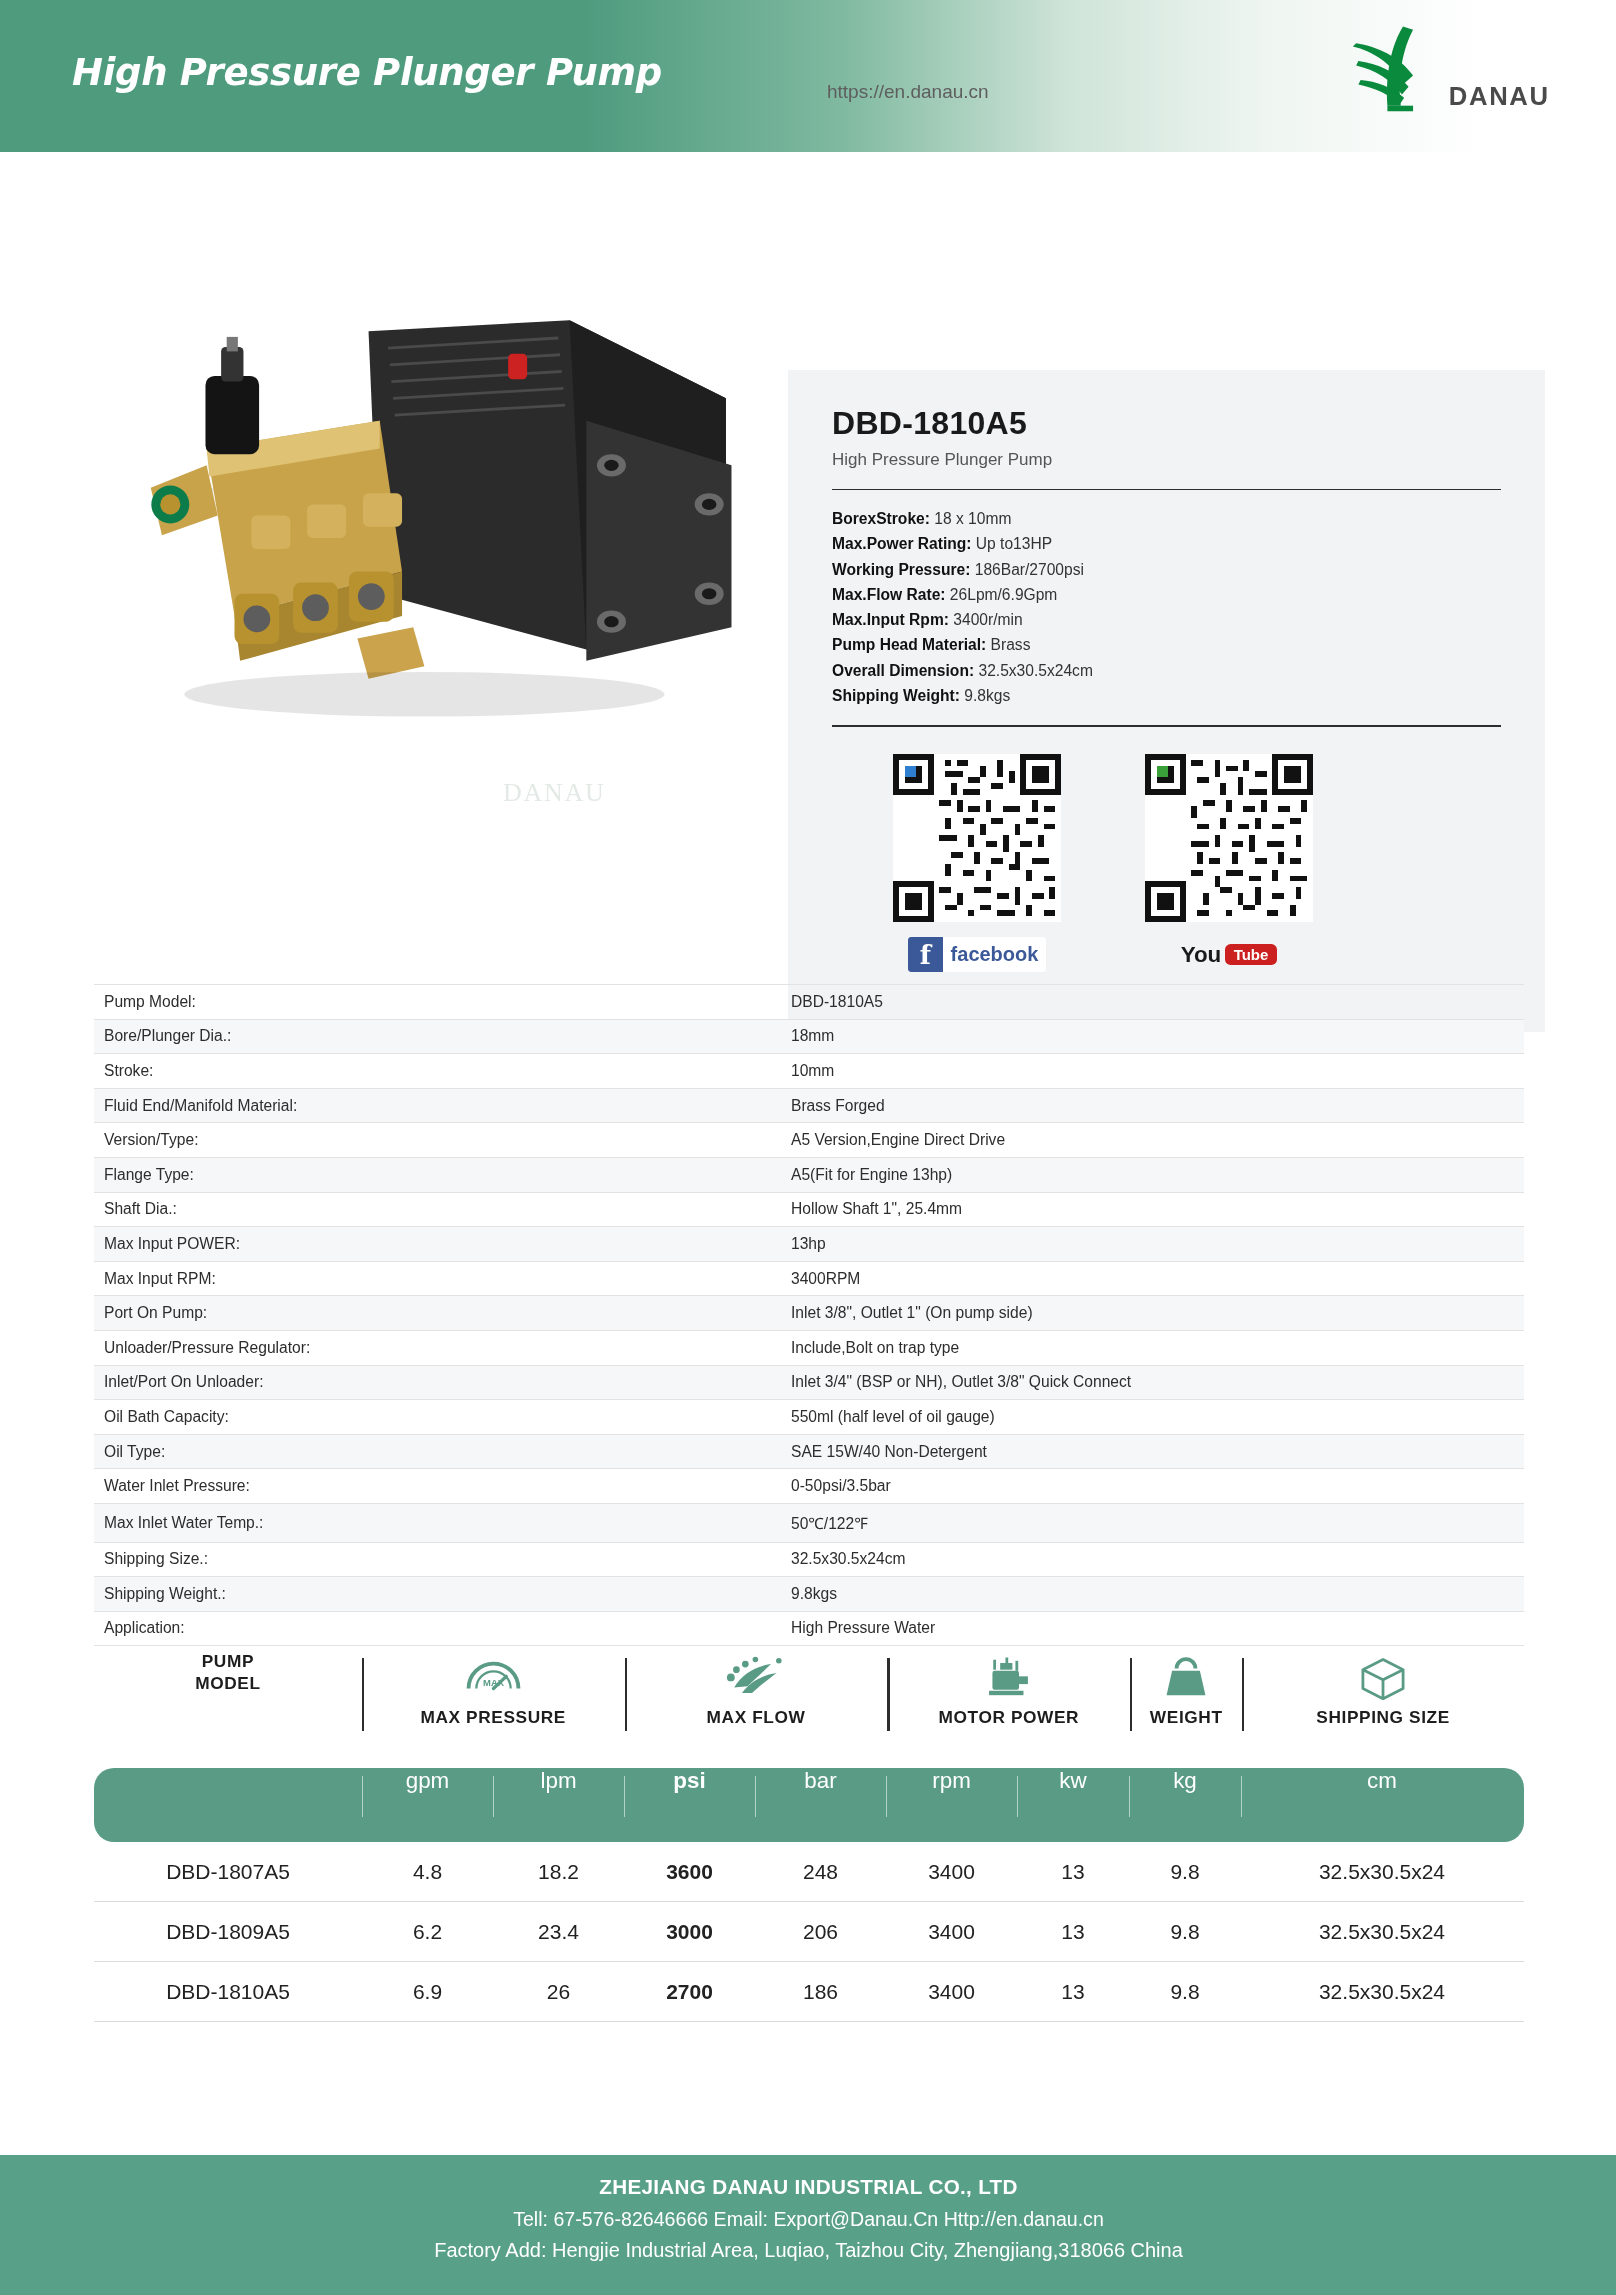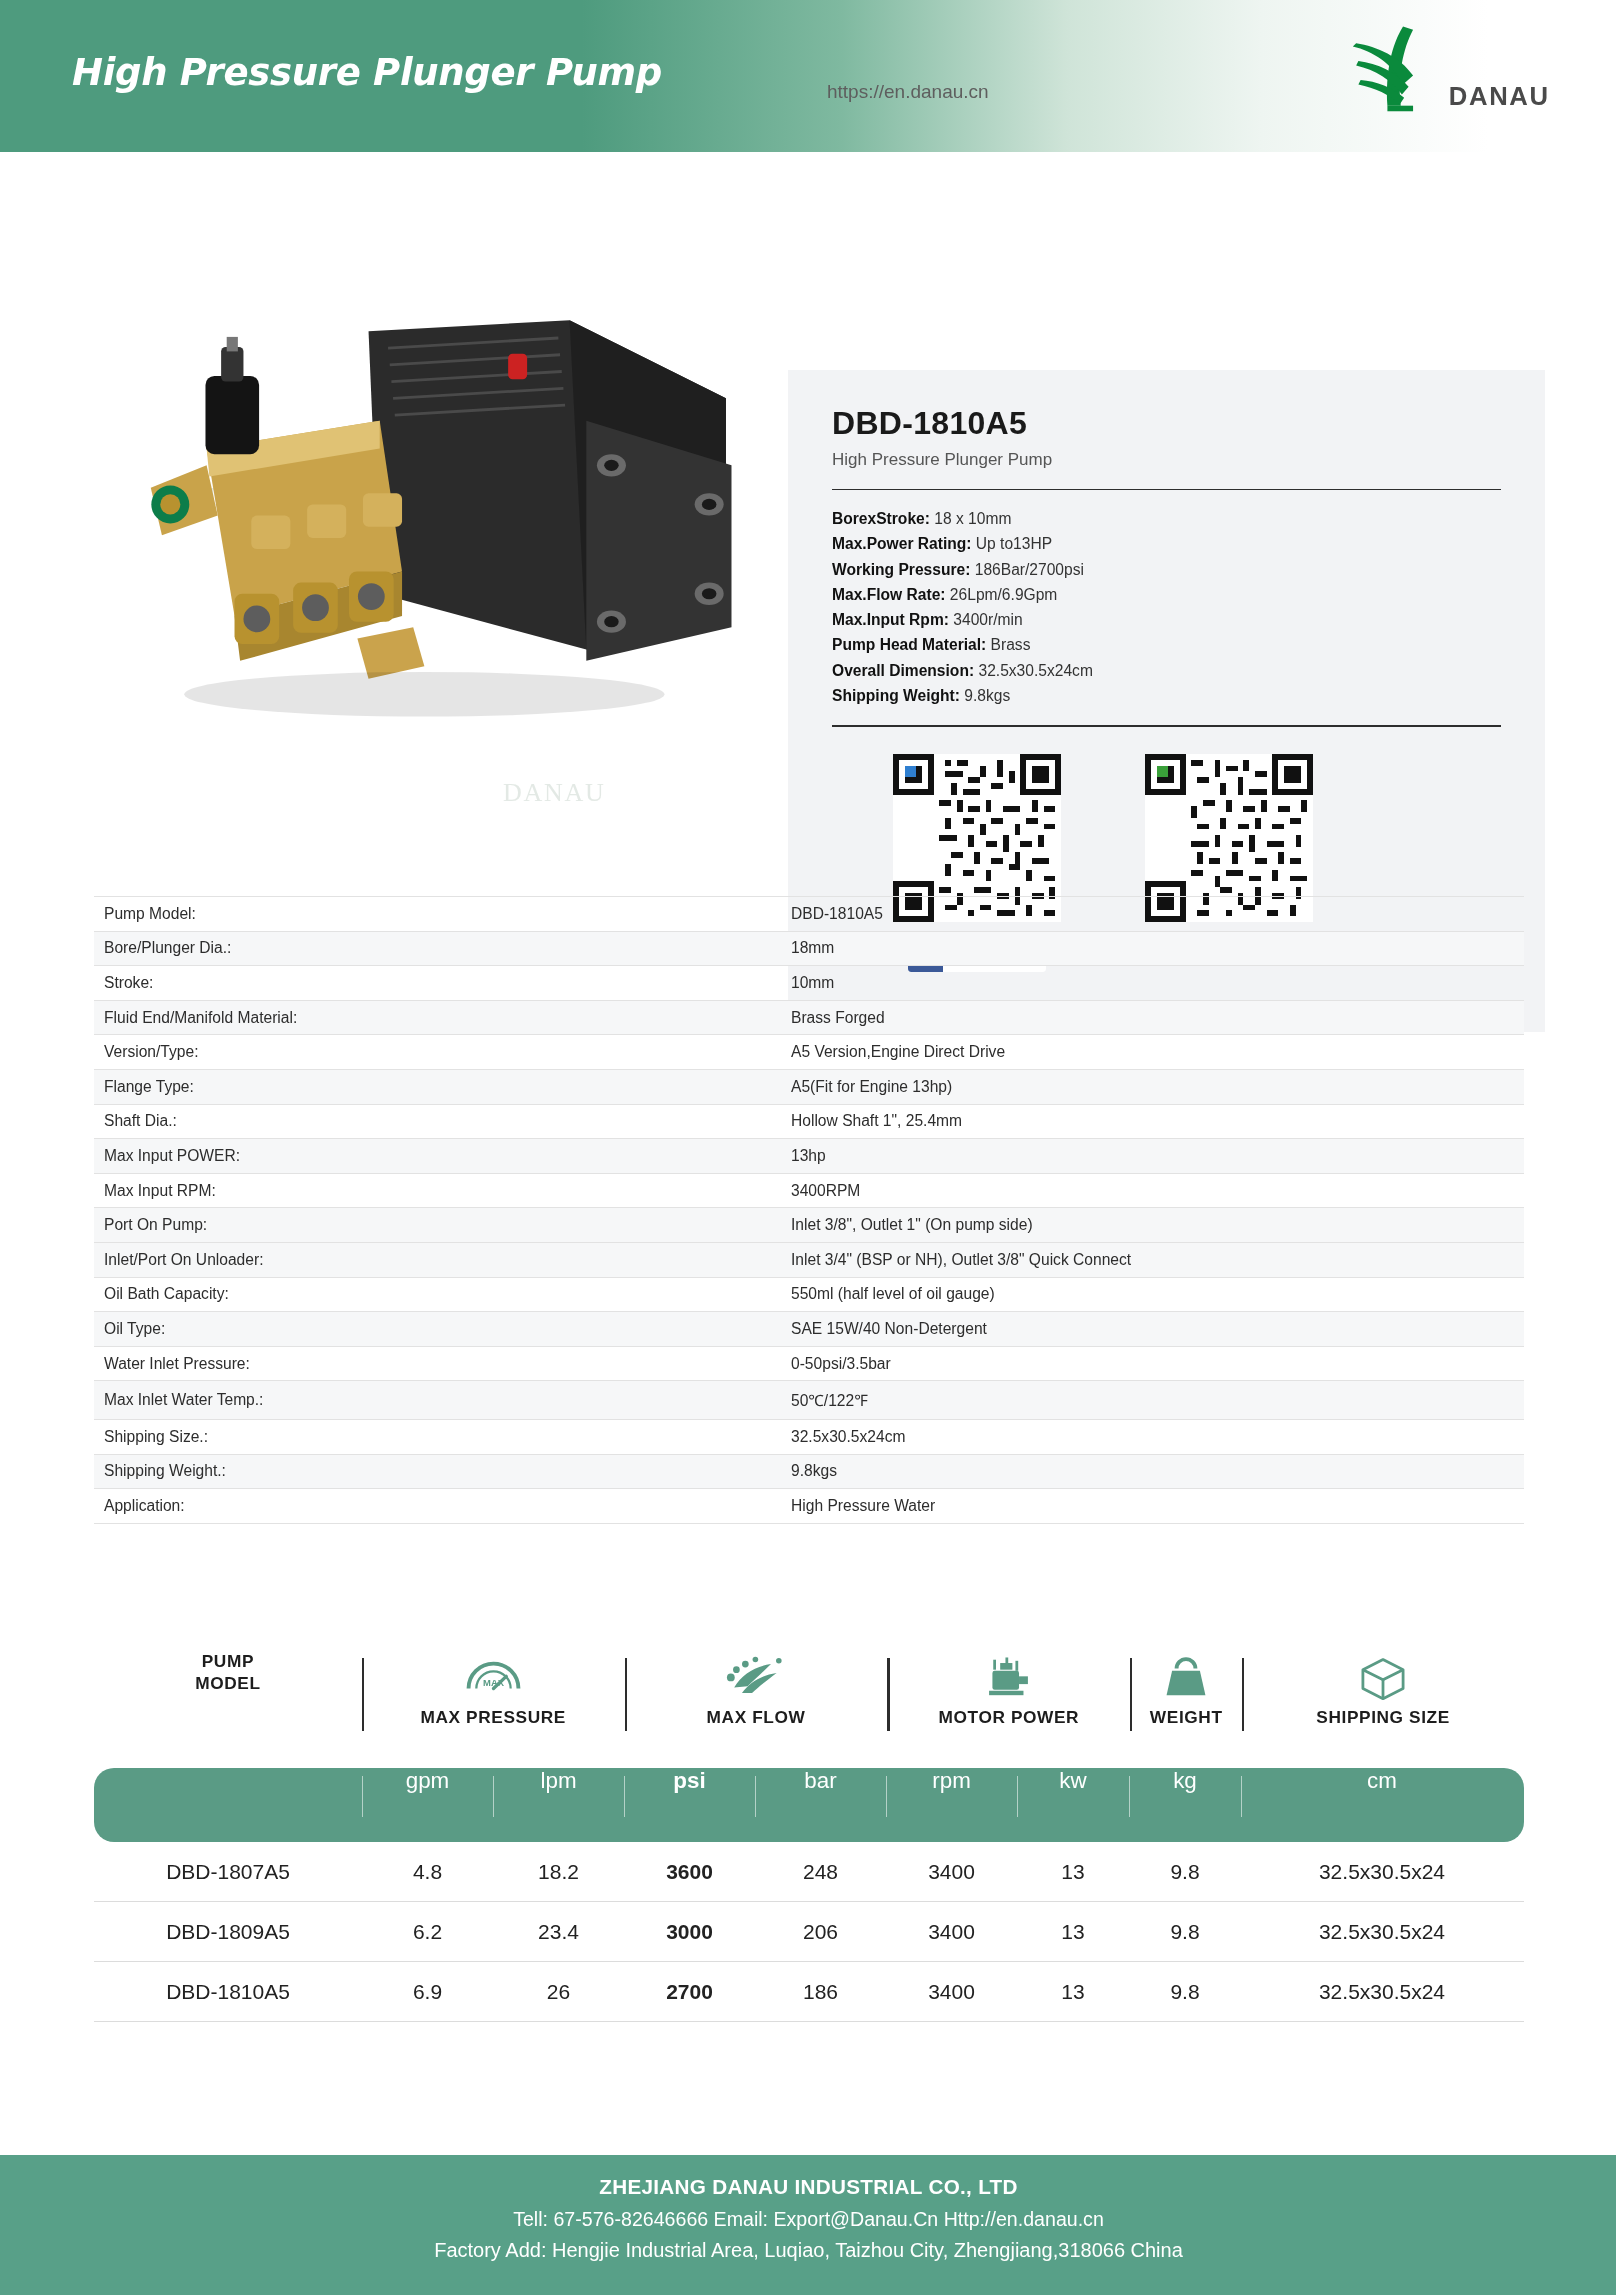--- a/index.html
+++ b/index.html
@@ -156,21 +156,21 @@
     color: #fff;
     font-size: 15px;
     font-weight: bold;
     padding: 2.2px 9px;
     border-radius: 5.6px;
   }
 
   
   .spec-table {
     position: absolute;
-    left: 94px; top: 896px;
+    left: 94px; top: 984px;
     width: 1430px;
     border-collapse: collapse;
   }
   .spec-table td {
     font-size: 15.6px;
     color: #2d2d2d;
     padding: 7.8px 10px;
     border-bottom: 0.6px solid #e2e2e2;
   }
   .spec-table tr.alt td { background: #f6f7f8; }
@@ -577,20 +577,24 @@
         <td>13hp</td>
       </tr>
     <tr>
         <td class="k">Max Input RPM:</td>
         <td>3400RPM</td>
       </tr>
     <tr class="alt">
         <td class="k">Port On Pump:</td>
         <td>Inlet 3/8", Outlet 1" (On pump side)</td>
       </tr>
+    <tr>
+        <td class="k">Unloader/Pressure Regulator:</td>
+        <td>Include,Bolt on trap type</td>
+      </tr>
     <tr class="alt">
         <td class="k">Inlet/Port On Unloader:</td>
         <td>Inlet 3/4" (BSP or NH), Outlet 3/8" Quick Connect</td>
       </tr>
     <tr>
         <td class="k">Oil Bath Capacity:</td>
         <td>550ml (half level of oil gauge)</td>
       </tr>
     <tr class="alt">
         <td class="k">Oil Type:</td>

